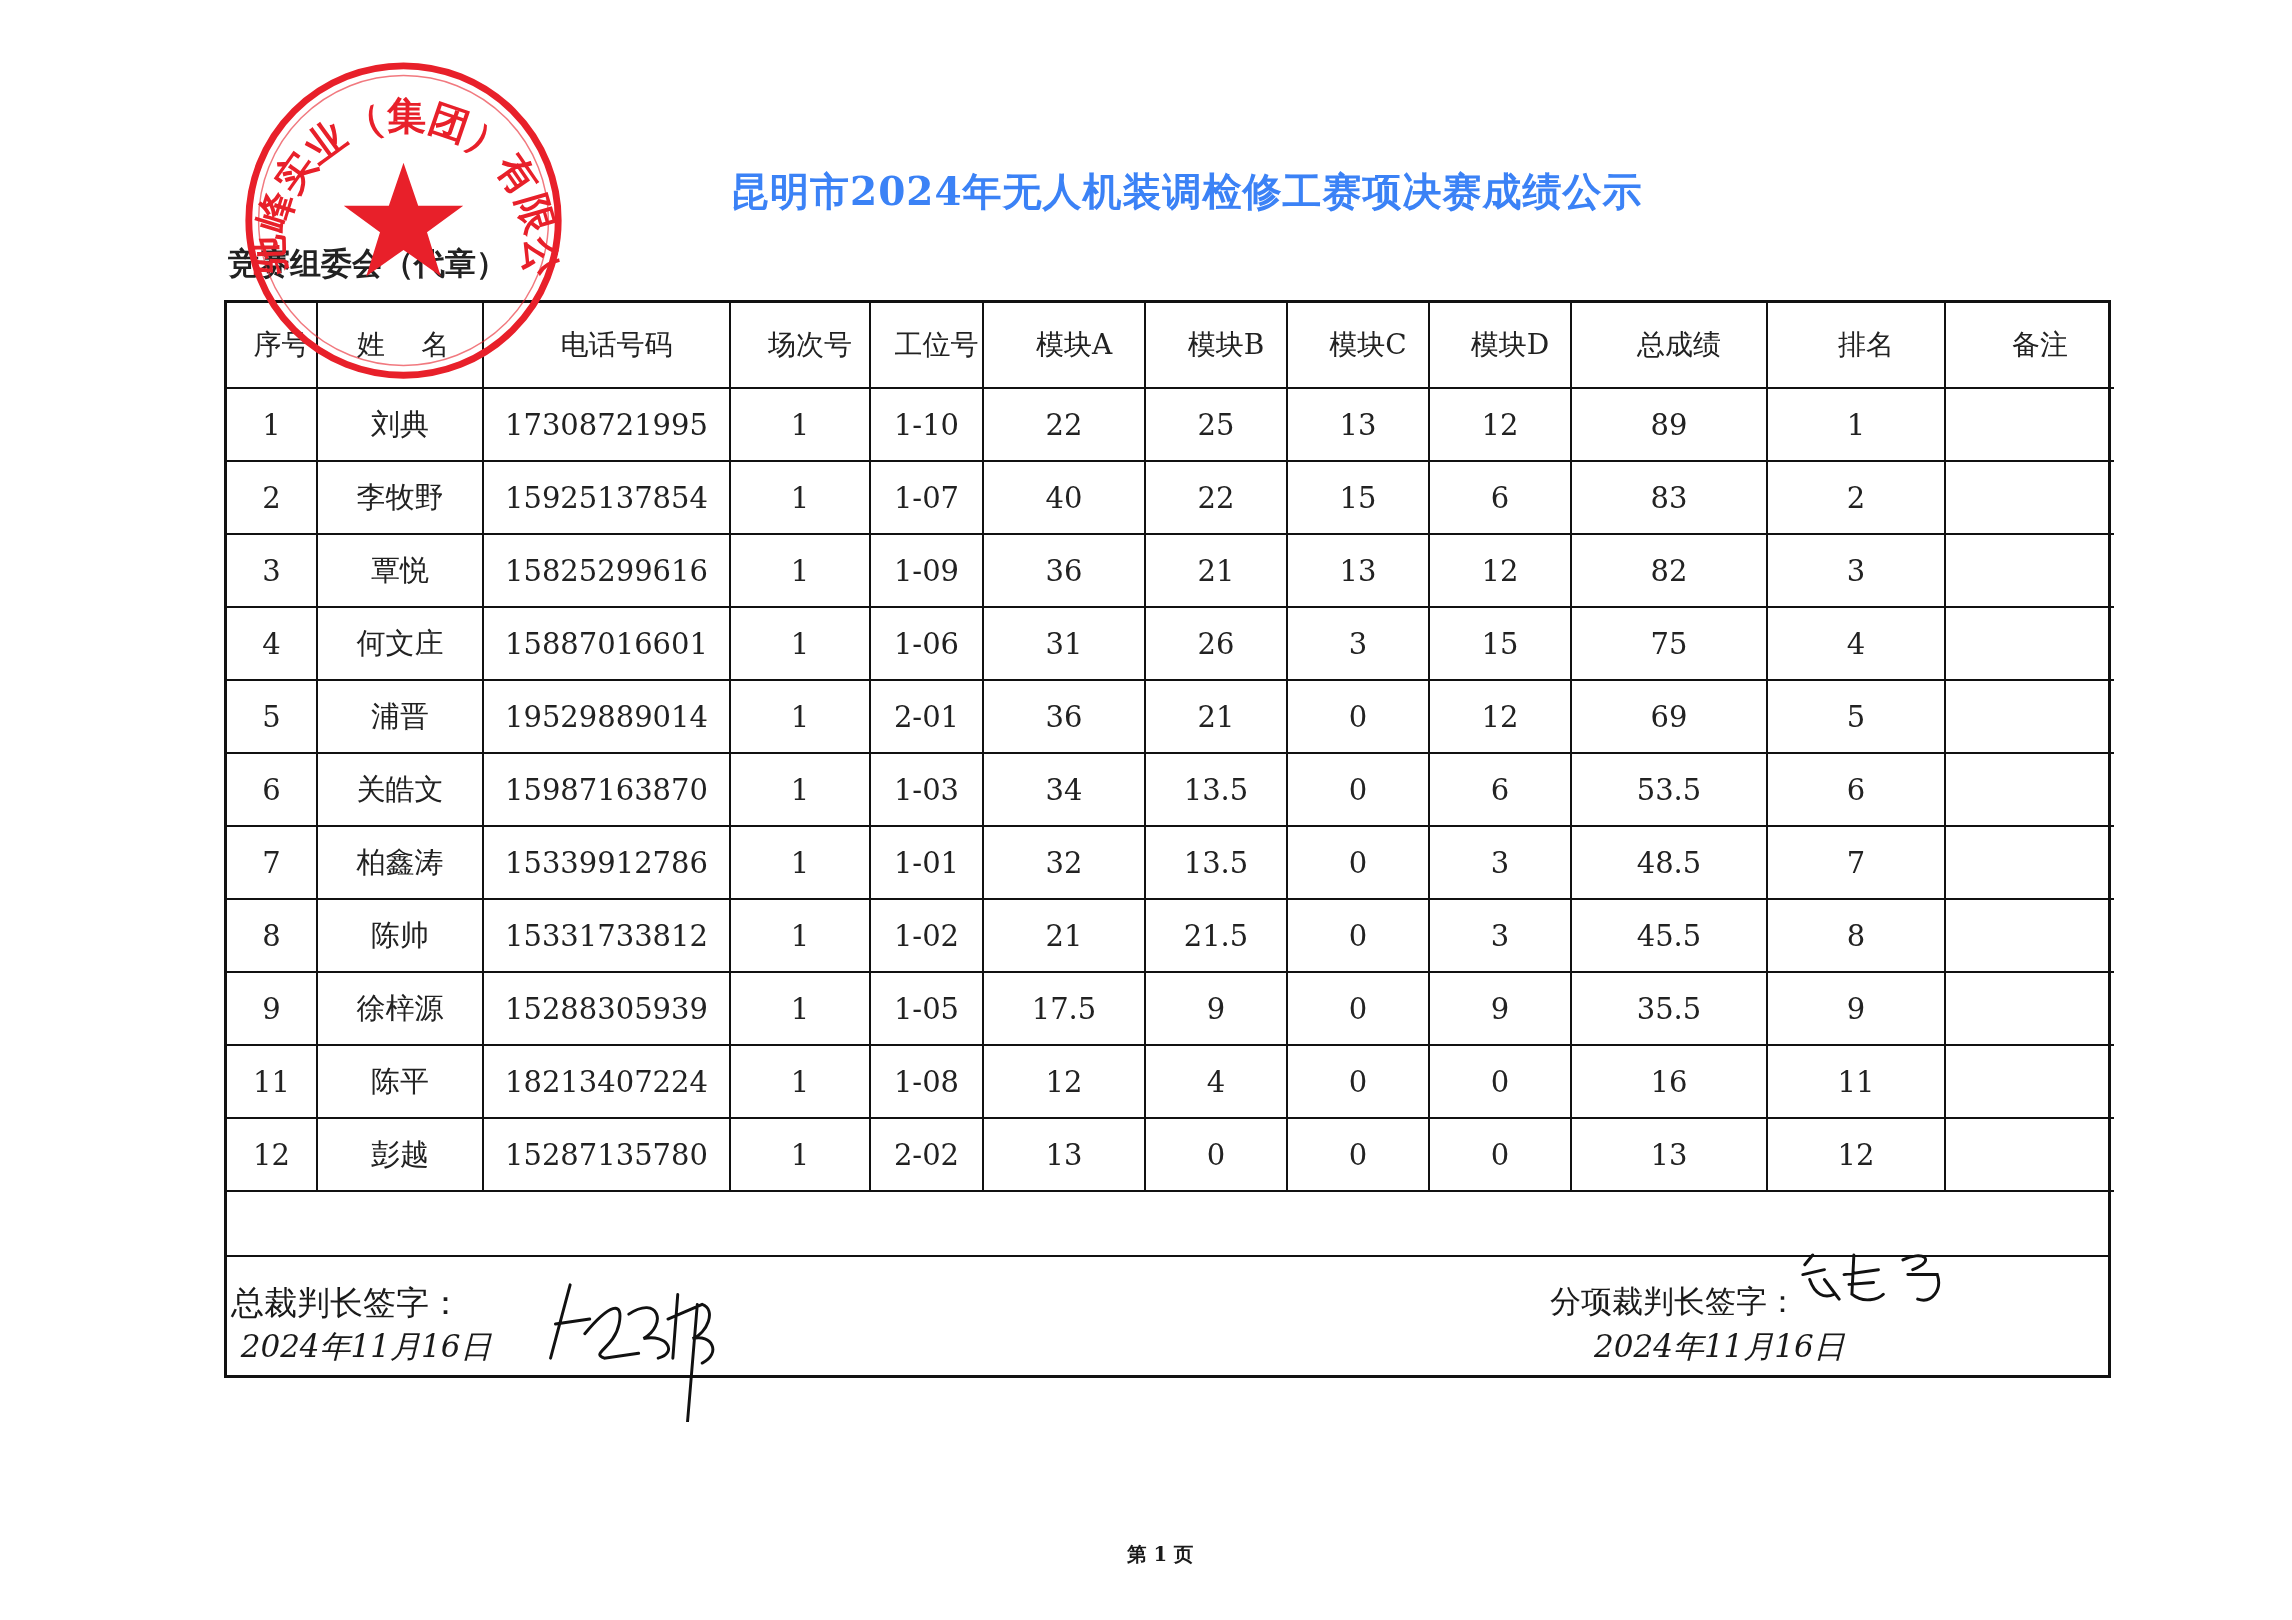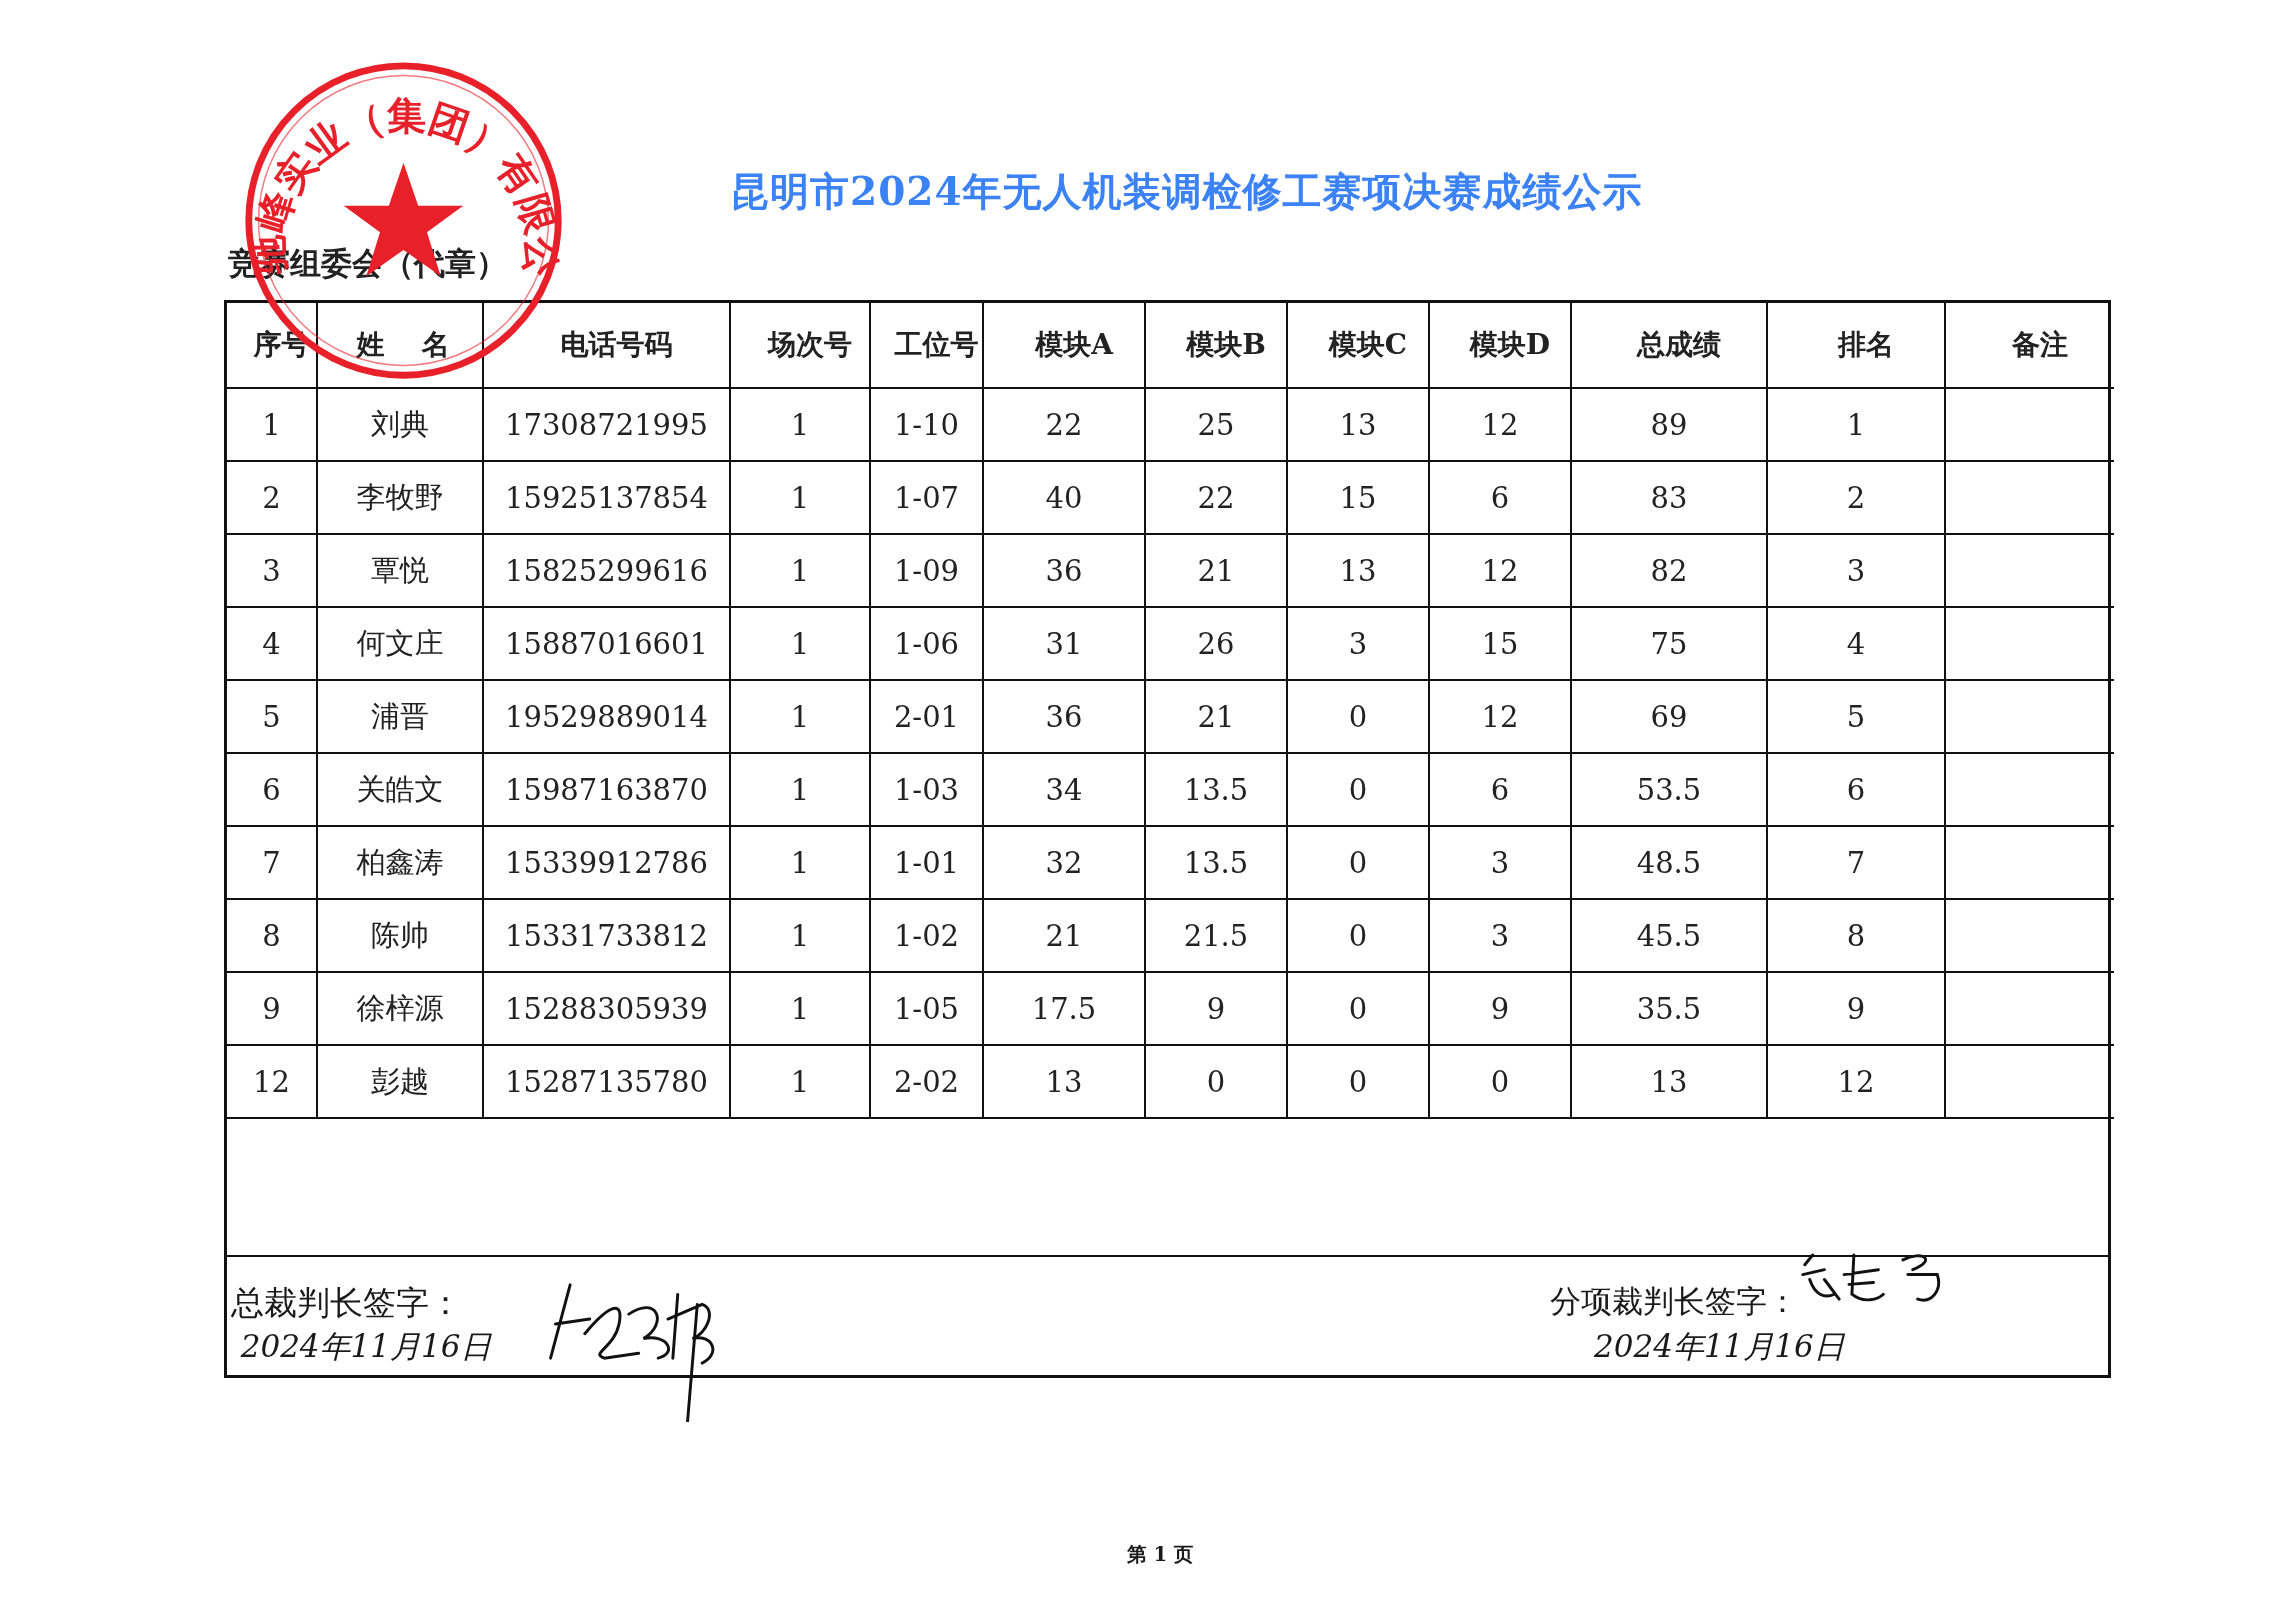--- a/index.html
+++ b/index.html
@@ -12,21 +12,21 @@
   .stamp { position:absolute; left:240px; top:57px; width:328px; height:328px; pointer-events:none; z-index:5; }
   .stamp svg { width:100%; height:100%; }
 
   .table-wrap { position:absolute; left:224px; top:300px; width:1887px; height:1078px;
                 border:3.9px solid #111; box-sizing:border-box; }
   table.scores { border-collapse:collapse; table-layout:fixed; width:100%; }
   table.scores th, table.scores td { border:2.5px solid #111; text-align:center; vertical-align:middle; padding:0; }
   table.scores tr:first-child th { border-top:none; }
   table.scores th:first-child, table.scores td:first-child { border-left:none; }
   table.scores th:last-child, table.scores td:last-child { border-right:none; }
-  table.scores th { height:84px; font-size:28px; font-weight:bold; color:#222;padding-left:20px; }
+  table.scores th { height:84px; font-size:28px; font-weight:normal; color:#222;padding-left:20px; }
   table.scores td { height:71px; font-size:29px; color:#222; }
   td.c-seq { font-size:21.6px; }
   td.c-name { font-size:31px; font-family:"DejaVu Sans","Liberation Sans",sans-serif; }
   .name-spaced { letter-spacing:13.7px; }
 
   .sign-area { position:absolute; left:0; right:0; bottom:0; height:118px; border-top:2.5px solid #111; }
   .sign-left-label { position:absolute; left:3.9px; top:23.5px; font-size:33px; font-family:"DejaVu Sans","Liberation Sans",sans-serif; white-space:nowrap; }
   .sign-left-date { position:absolute; left:13.7px; top:69px; font-size:31px; font-style:italic; white-space:nowrap; font-family:"DejaVu Serif",serif; }
   .sign-right-label { position:absolute; left:1323px; top:23.5px; font-size:31px; font-family:"DejaVu Sans","Liberation Sans",sans-serif; white-space:nowrap; }
   .sign-right-date { position:absolute; left:1367px; top:69px; font-size:31px; font-style:italic; white-space:nowrap; }
@@ -209,20 +209,34 @@
           <td>1-05</td>
           <td>17.5</td>
           <td>9</td>
           <td>0</td>
           <td>9</td>
           <td>35.5</td>
           <td>9</td>
           <td></td>
         </tr>
         <tr>
+          <td class="c-seq">11</td>
+          <td class="c-name">陈平</td>
+          <td>18213407224</td>
+          <td>1</td>
+          <td>1-08</td>
+          <td>12</td>
+          <td>4</td>
+          <td>0</td>
+          <td>0</td>
+          <td>16</td>
+          <td>11</td>
+          <td></td>
+        </tr>
+        <tr>
           <td class="c-seq">12</td>
           <td class="c-name">彭越</td>
           <td>15287135780</td>
           <td>1</td>
           <td>2-02</td>
           <td>13</td>
           <td>0</td>
           <td>0</td>
           <td>0</td>
           <td>13</td>

